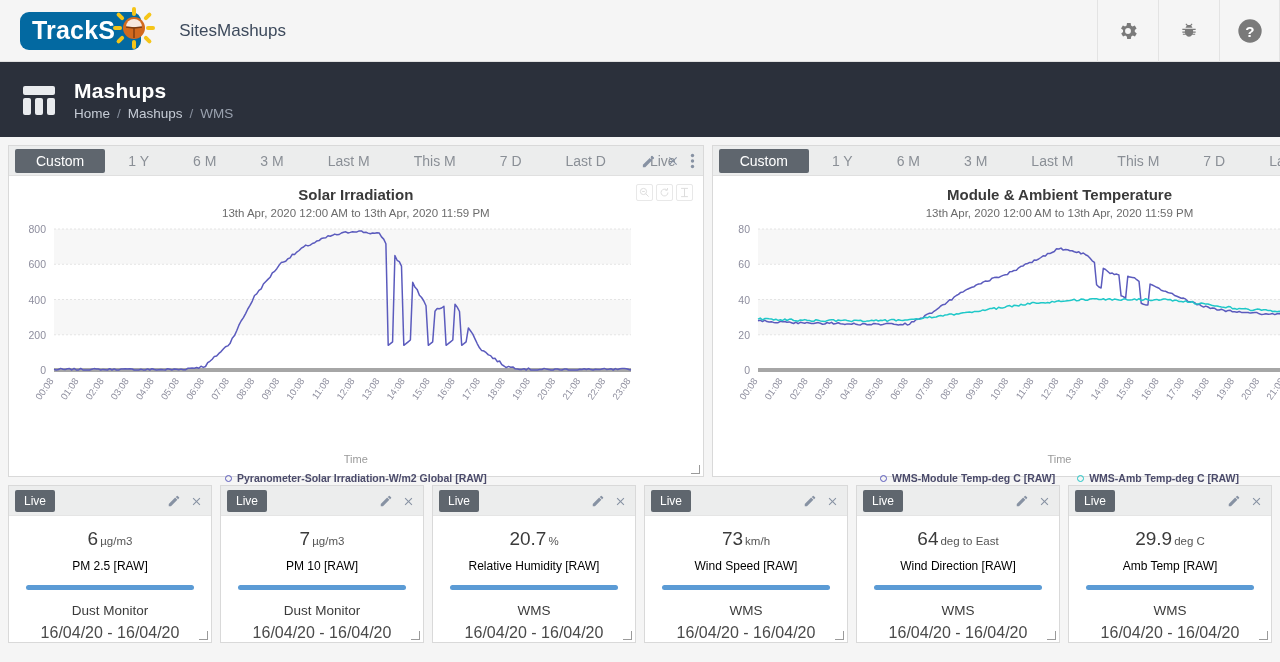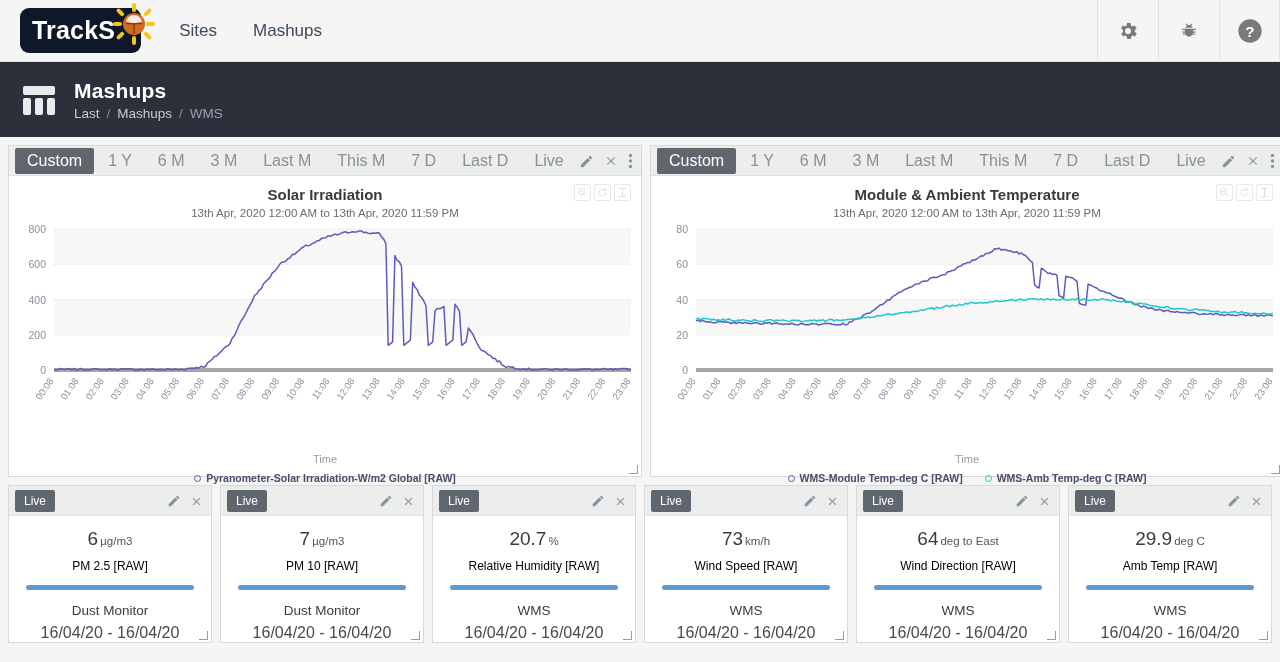--- a/index.html
+++ b/index.html
@@ -12,33 +12,33 @@
 
   
   .topnav {
     height: 62px; background: #f5f5f5;
     display: flex; align-items: center;
     border-bottom: 1px solid #e0e0e0;
     position: relative;
   }
   .logo-wrap { margin-left: 20px; display: flex; align-items: center; }
   .logo-pill {
-    background: #0f172a; border-radius: 9px;
+    background: #0369a1; border-radius: 9px;
     padding: 2px 26px 3px 12px; position: relative;
-    display: flex; align-items: center; height: 45px;
+    display: flex; align-items: center; height: 38px;
   }
   .logo-text {
     color: #ffffff; font-size: 25px; font-weight: bold;
     letter-spacing: .2px; line-height: 1;
   }
   .logo-sun {
     position: absolute; right: -14px; top: -5px;
     width: 42px; height: 42px;
   }
-  .nav-links { display: flex; margin-left: 38px; gap: 36px; }
+  .nav-links { display: flex; margin-left: 38px; }
   .nav-link {
     color: #3d4a5c; font-size: 17px; cursor: pointer;
   }
   .nav-right {
     position: absolute; right: 0; top: 0; height: 62px;
     display: flex; align-items: stretch;
   }
   .nav-icon-btn {
     width: 61px; display: flex; align-items: center; justify-content: center;
     border-left: 1px solid #e3e3e3; cursor: pointer;
@@ -69,21 +69,21 @@
     border: 1px solid #d9d9d9; position: relative;
     height: 332px;
   }
   .panel-bar {
     height: 30px; background: #eceded; border-bottom: 1px solid #e0e0e0;
     display: flex; align-items: center; padding: 0 6px;
     position: relative;
   }
   .range-btns { display: flex; align-items: center; gap: 2px; }
   .range-btn {
-    font-size: 16px; color: #8a8f96; padding: 4px 12px;
+    font-size: 14px; color: #8a8f96; padding: 4px 21px;
     cursor: pointer; white-space: nowrap; border-radius: 2px;
   }
   .range-btn.active { background: #5f666e; color: #ffffff; font-weight: normal; }
   .panel-actions {
     position: absolute; right: 8px; top: 0; height: 30px;
     display: flex; align-items: center; gap: 10px;
   }
   .panel-actions .act { cursor: pointer; display: flex; align-items: center; }
   .panel-actions svg { fill: #8792a3; }
 
@@ -215,21 +215,21 @@
 <div class="pagehead">
   <svg class="pagehead-icon" width="42" height="42" viewBox="0 0 42 42">
     <rect x="5" y="7" width="32" height="9" rx="2" fill="#e9ebee"></rect>
     <rect x="5" y="19" width="8" height="17" rx="2" fill="#e9ebee"></rect>
     <rect x="17" y="19" width="8" height="17" rx="2" fill="#e9ebee"></rect>
     <rect x="29" y="19" width="8" height="17" rx="2" fill="#e9ebee"></rect>
   </svg>
   <div class="pagehead-texts">
     <span class="pagehead-title">Mashups</span>
     <div class="breadcrumb">
-      <span class="crumb">Last</span>
+      <span class="crumb">Home</span>
       <span class="crumb-sep">/</span>
       <span class="crumb">Mashups</span>
       <span class="crumb-sep">/</span>
       <span class="crumb last">WMS</span>
     </div>
   </div>
 </div>
 
 <div class="workspace">
 

